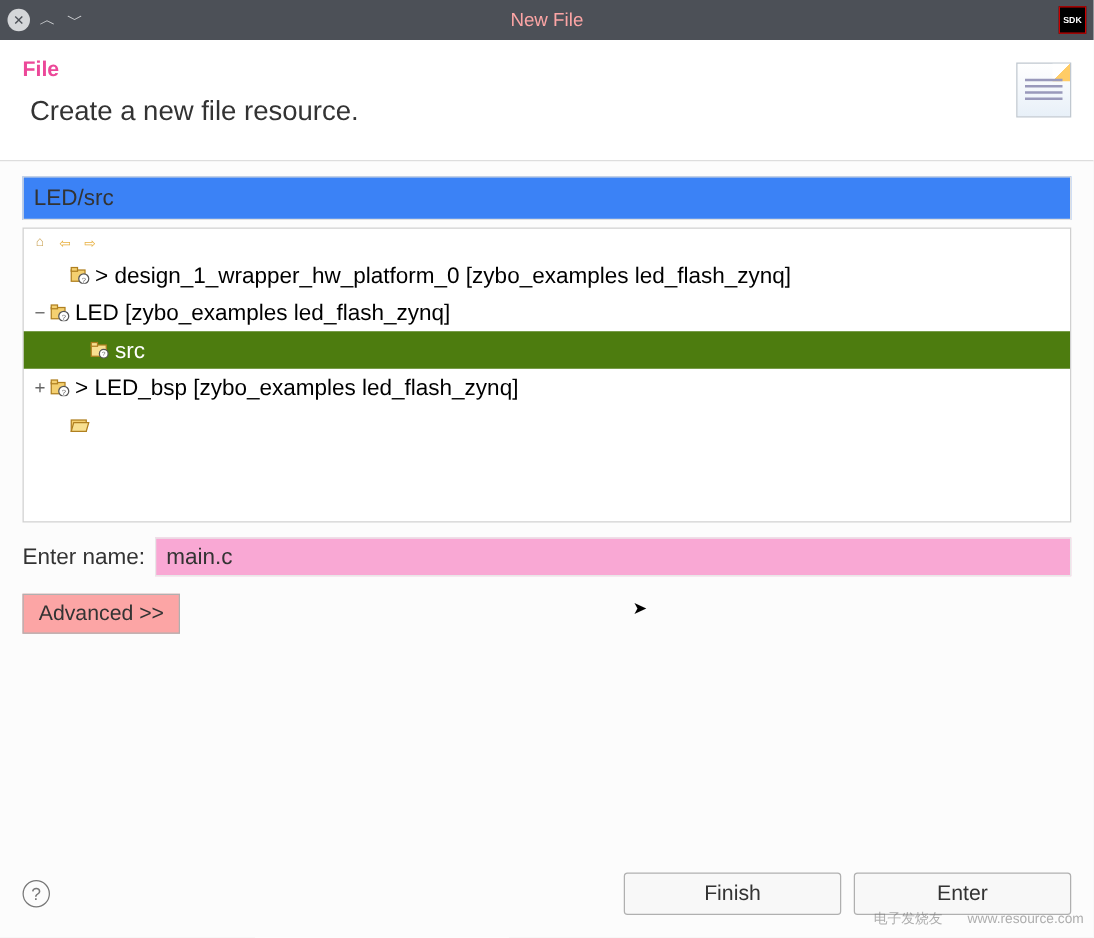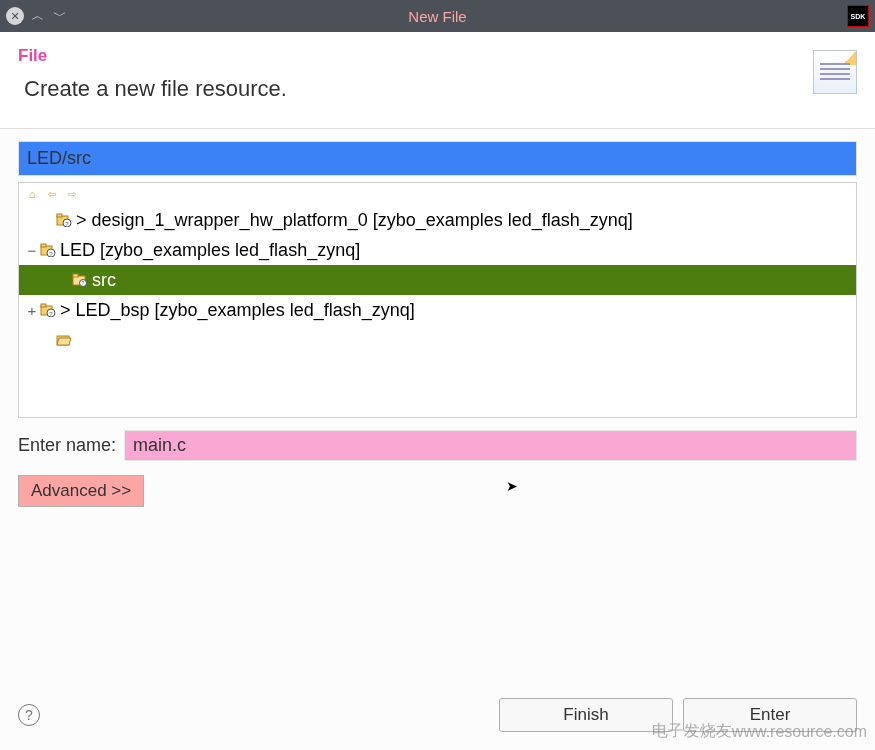--- a/index.html
+++ b/index.html
@@ -274,25 +274,25 @@
       left: 506px;
       top: 478px;
       font-size: 14px;
       color: #000;
       pointer-events: none;
     }
     .watermark {
       position: absolute;
       right: 8px;
       bottom: 8px;
-      font-size: 16px;
+      font-size: 11px;
       color: rgba(120,120,120,0.6);
       display: flex;
       align-items: center;
-      gap: 0;
+      gap: 20px;
       pointer-events: none;
     }
   </style>
 </head>
 <body>
 
 <div class="titlebar">
   <div class="titlebar-controls">
     <div class="tb-btn tb-close">✕</div>
     <div class="tb-arrow">︿</div>

